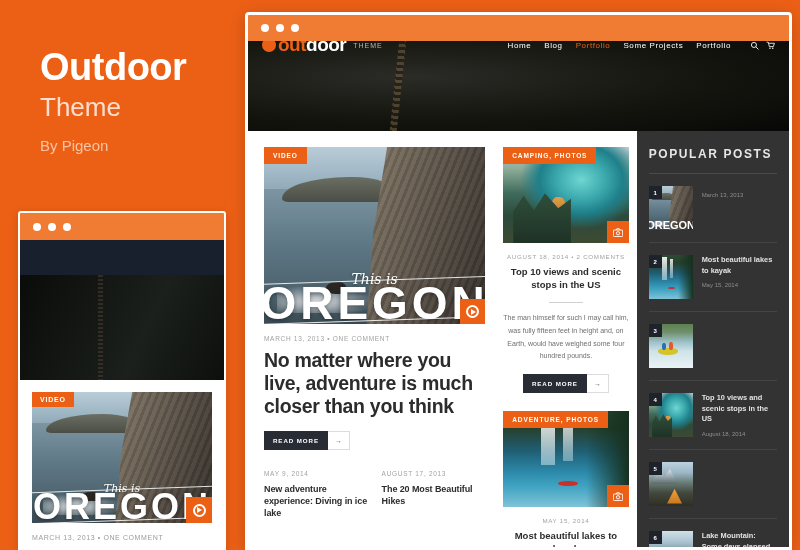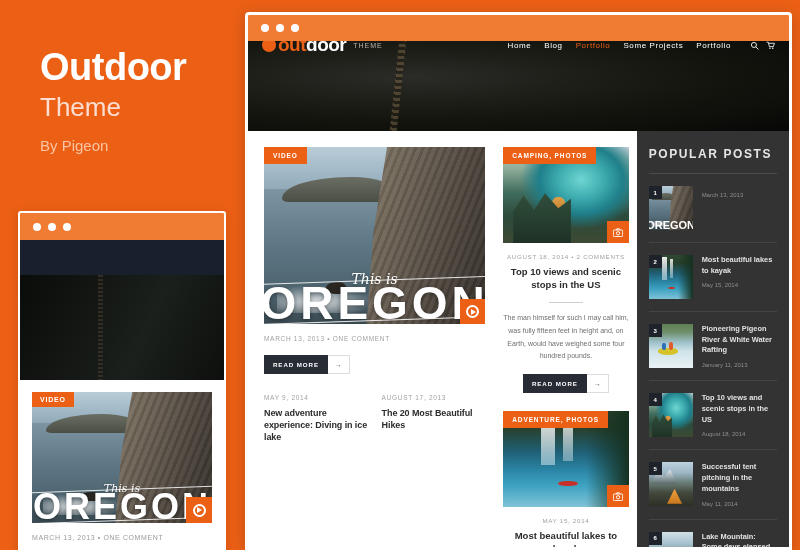--- a/index.html
+++ b/index.html
@@ -397,20 +397,21 @@
               </div>
             </div>
             <div class="play-btn" style="right:0; bottom:0; width:25px; height:25px;">
               <span class="ring" style="width:13px;height:13px;">
                 <span class="tri" style="border-width:3px 0 3px 5px; margin-left:1px;"></span>
               </span>
             </div>
           </div>
 
           <div class="post-meta">MARCH 13, 2013 • ONE COMMENT</div>
+          <h1 class="post-title-lg">No matter where you live, adventure is much closer than you think</h1>
 
           <div class="readmore">
             <span class="lbl">READ MORE</span>
             <span class="arw">→</span>
           </div>
 
           <div class="small-row">
             <div class="small-col">
               <div class="post-meta" style="padding-top:0">MAY 9, 2014</div>
               <div class="post-title-sm">New adventure experience: Diving in ice lake</div>
@@ -514,24 +515,20 @@
 
           <div class="pp-item">
             <div class="pp-thumb">
               <span class="pp-num">3</span>
               <div class="art art-raft">
                 <span class="boat"></span>
                   <span class="p1"></span>
                   <span class="p2"></span>
               </div>
             </div>
-            <div class="pp-txt">
-              <div class="pp-title">Pioneering Pigeon River &amp; White Water Rafting</div>
-              <div class="pp-date">January 11, 2013</div>
-            </div>
           </div>
 
           <div class="pp-item">
             <div class="pp-thumb">
               <span class="pp-num">4</span>
               <div class="art art-lake">
                   <span class="person"></span>
                 </div>
             </div>
             <div class="pp-txt">
@@ -541,24 +538,20 @@
           </div>
 
           <div class="pp-item">
             <div class="pp-thumb">
               <span class="pp-num">5</span>
               <div class="art art-tent">
                 <span class="peak"></span>
                   <span class="tent"></span>
               </div>
             </div>
-            <div class="pp-txt">
-              <div class="pp-title">Successful tent pitching in the mountains</div>
-              <div class="pp-date">May 11, 2014</div>
-            </div>
           </div>
 
           <div class="pp-item" style="border-bottom:none;">
             <div class="pp-thumb">
               <span class="pp-num">6</span>
               <div class="art art-mtn">
                   <span class="fig"></span>
                 </div>
             </div>
             <div class="pp-txt">

